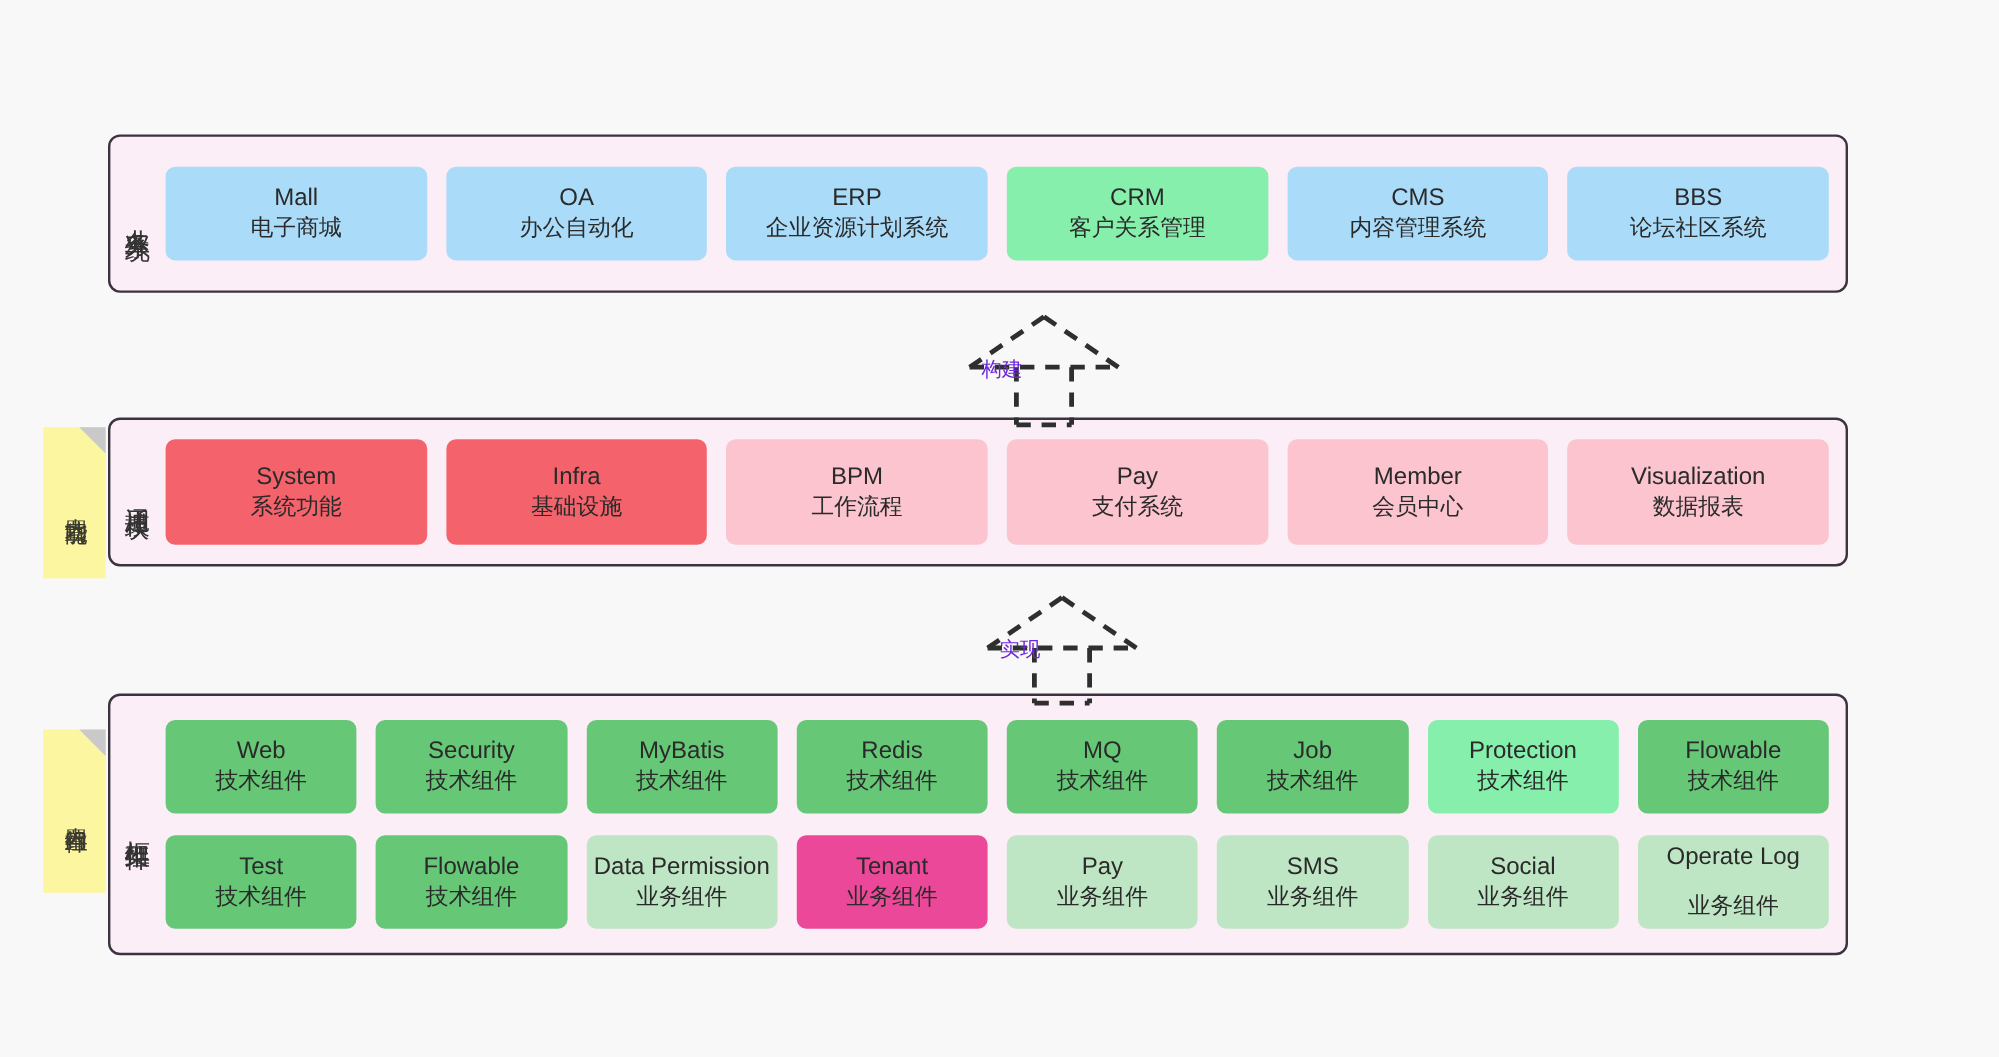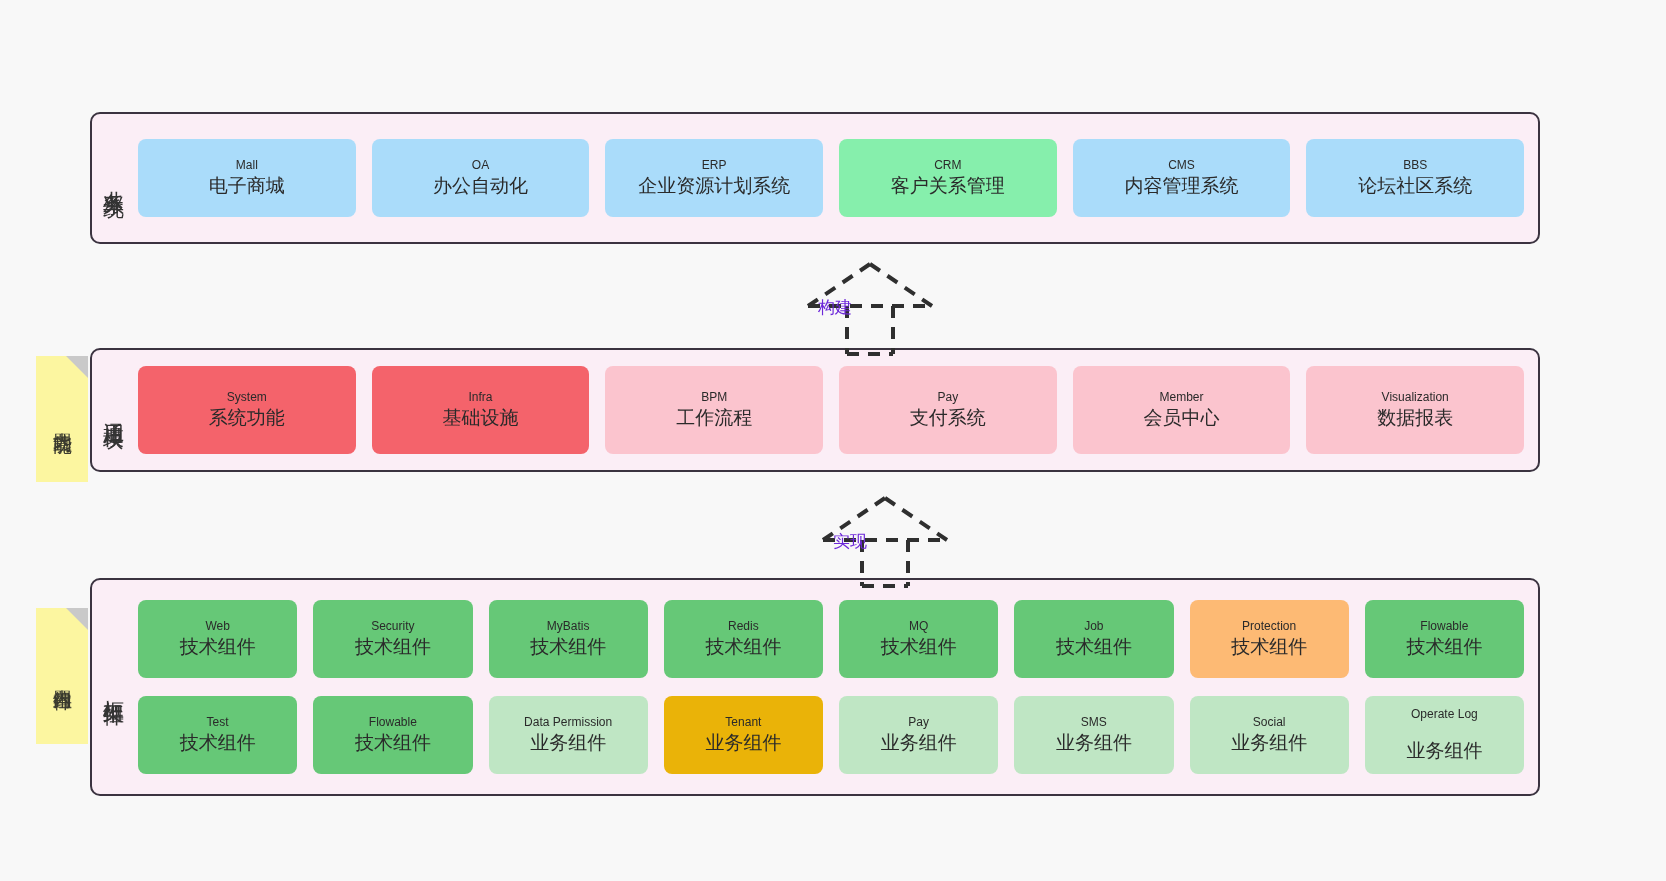--- a/index.html
+++ b/index.html
@@ -68,21 +68,21 @@
     display: flex;
     flex-direction: column;
     align-items: center;
     justify-content: center;
     text-align: center;
     color: #2a2a2a;
     line-height: 1.26;
     padding: 4px 6px;
   }
   .card .t1 {
-    font-size: 12px;
+    font-size: 20px;
   }
   .card .t2 {
     font-size: 19px;
   }
   .r1 .card { height: 78px; }
   .r2 .card { height: 88px; }
   .r3 .card { height: 78px; }
 
   .c-blue      { background: #aadcfa; }
   .c-red       { background: #f4636b; }
@@ -254,21 +254,21 @@
           <div class="t2">技术组件</div>
         </div>
         <div class="card c-green" style="background: rgb(102, 200, 119);">
           <div class="t1">MQ</div>
           <div class="t2">技术组件</div>
         </div>
         <div class="card c-green" style="background: rgb(102, 200, 119);">
           <div class="t1">Job</div>
           <div class="t2">技术组件</div>
         </div>
-        <div class="card c-green" style="background: #fdba74;">
+        <div class="card c-green" style="background: #86efac;">
           <div class="t1">Protection</div>
           <div class="t2">技术组件</div>
         </div>
         <div class="card c-green" style="background: rgb(102, 200, 119);">
           <div class="t1">Flowable</div>
           <div class="t2">技术组件</div>
         </div>
       </div>
 
       <div class="card-row r3">
@@ -277,21 +277,21 @@
           <div class="t2">技术组件</div>
         </div>
         <div class="card c-green" style="background: rgb(102, 200, 119);">
           <div class="t1">Flowable</div>
           <div class="t2">技术组件</div>
         </div>
         <div class="card c-lightgreen" style="background: rgb(191, 230, 196);">
           <div class="t1">Data Permission</div>
           <div class="t2">业务组件</div>
         </div>
-        <div class="card c-lightgreen" style="background: #eab308;">
+        <div class="card c-lightgreen" style="background: #ec4899;">
           <div class="t1">Tenant</div>
           <div class="t2">业务组件</div>
         </div>
         <div class="card c-lightgreen" style="background: rgb(191, 230, 196);">
           <div class="t1">Pay</div>
           <div class="t2">业务组件</div>
         </div>
         <div class="card c-lightgreen" style="background: rgb(191, 230, 196);">
           <div class="t1">SMS</div>
           <div class="t2">业务组件</div>

